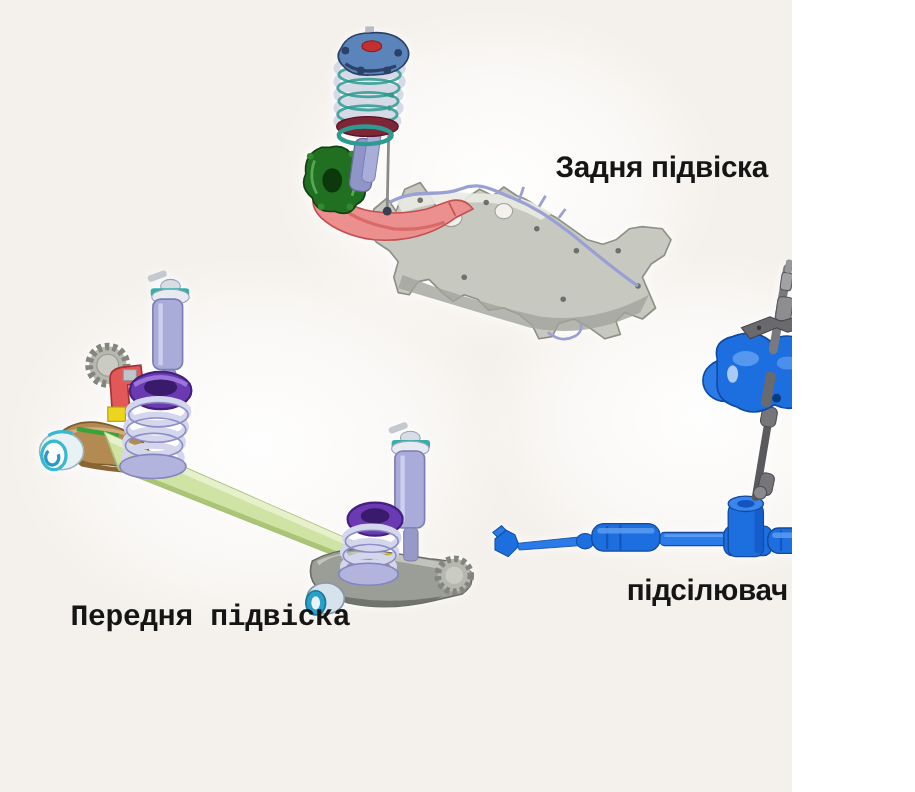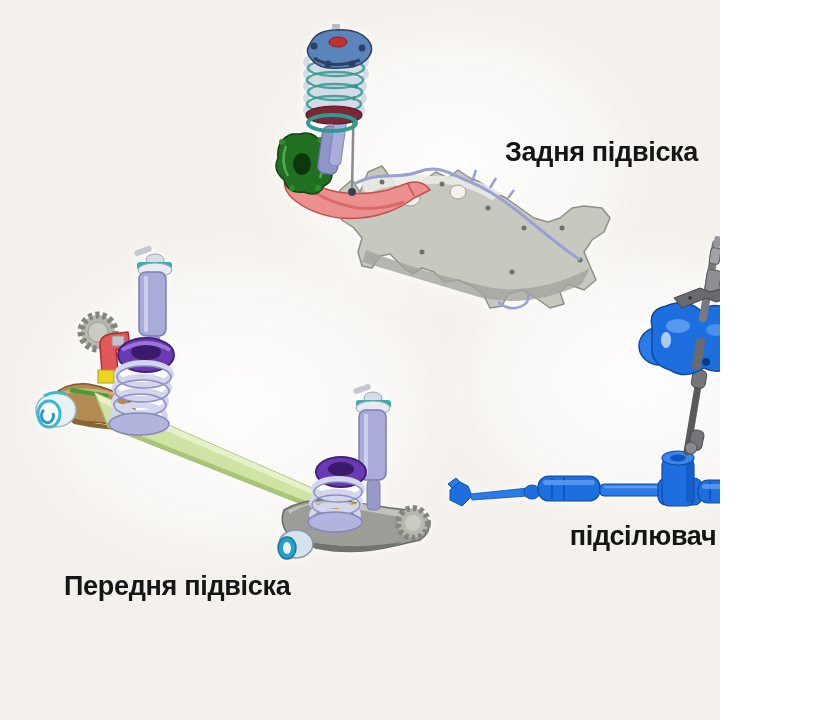--- a/index.html
+++ b/index.html
@@ -26,21 +26,21 @@
   .caption{
     position:absolute;
     font-weight:700;
     font-size:27px;
     line-height:33px;
     color:#151515;
     white-space:nowrap;
     letter-spacing:-.3px;
   }
   .cap-rear{left:505px;top:136px;}
-  .cap-front{left:64px;top:570px;}
+  .cap-front{left:64px;top:546px;font-family:Liberation Mono, monospace;}
   .cap-eps{left:462px;top:520px;width:362px;text-align:center;white-space:normal;}
   .cap-eps span{display:block;}
 </style>
 </head>
 <body>
 
 <div class="page">
 
   <div class="halo halo-rear"></div>
   <div class="halo halo-front"></div>

